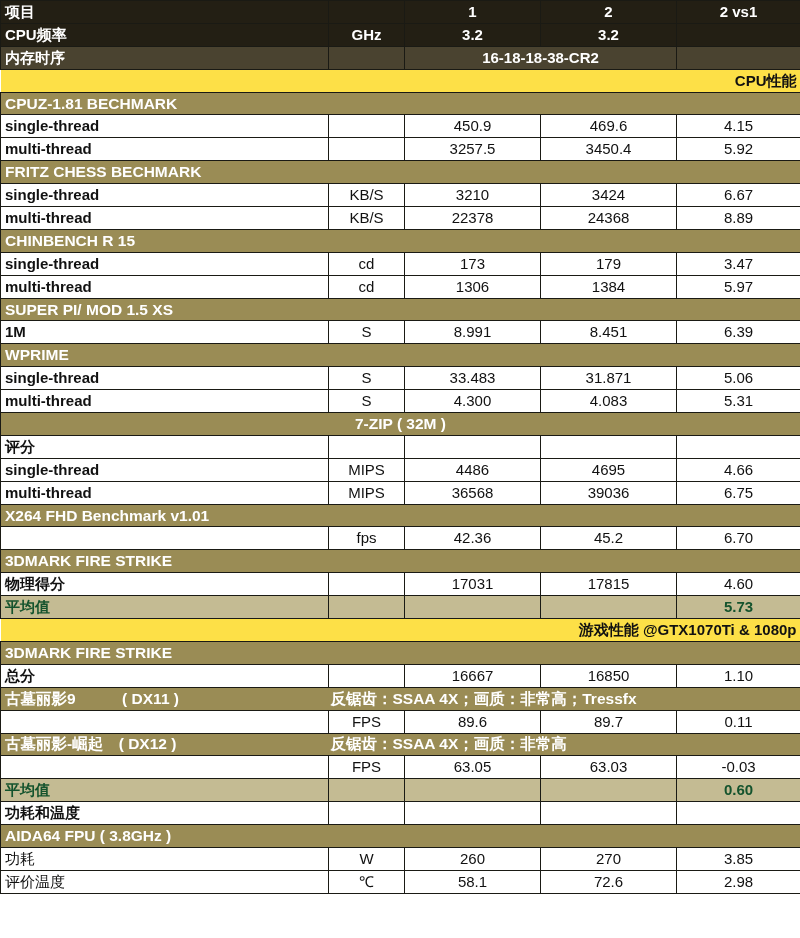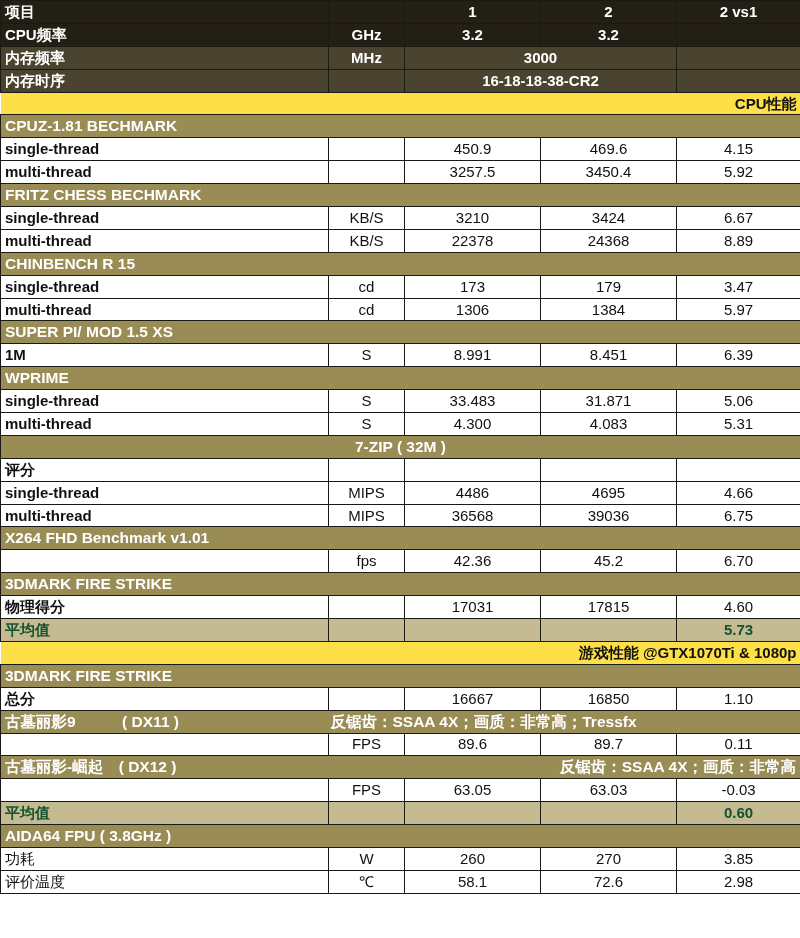--- a/index.html
+++ b/index.html
@@ -38,26 +38,20 @@
   <td>2 vs1</td>
 </tr>
 <tr class="dark">
   <td class="lbl">CPU频率</td>
   <td>GHz</td>
   <td>3.2</td>
   <td>3.2</td>
   <td></td>
 </tr>
 <tr class="olive">
-  <td class="lbl">内存频率</td>
-  <td>MHz</td>
-  <td colspan="2">3000</td>
-  <td></td>
-</tr>
-<tr class="olive">
   <td class="lbl">内存时序</td>
   <td></td>
   <td colspan="2">16-18-18-38-CR2</td>
   <td></td>
 </tr>
 
 <tr class="title">
   <td colspan="5">CPU性能</td>
 </tr>
 
@@ -220,37 +214,44 @@
 <tr class="plain">
   <td class="lbl"></td>
   <td>FPS</td>
   <td>89.6</td>
   <td>89.7</td>
   <td>0.11</td>
 </tr>
 
 <tr class="sec">
   <td class="first" style="text-align:left">古墓丽影-崛起　( DX12 )</td>
-  <td class="last" colspan="4" style="text-align:right;padding-left:2px">反锯齿：SSAA 4X；画质：非常高</td>
+  <td class="last" colspan="4" style="text-align:left;padding-left:2px">反锯齿：SSAA 4X；画质：非常高</td>
 </tr>
 <tr class="plain">
   <td class="lbl"></td>
   <td>FPS</td>
   <td>63.05</td>
   <td>63.03</td>
   <td>-0.03</td>
 </tr>
 <tr class="avg">
   <td class="lbl">平均值</td>
   <td></td>
   <td></td>
   <td></td>
   <td>0.60</td>
 </tr>
 
+<tr class="plain">
+  <td class="lbl">功耗和温度</td>
+  <td></td>
+  <td></td>
+  <td></td>
+  <td></td>
+</tr>
 
 <tr class="sec">
   <td class="first last" colspan="5" style="text-align:left">AIDA64 FPU ( 3.8GHz )</td>
 </tr>
 <tr class="plain">
   <td class="lbl nb">功耗</td>
   <td>W</td>
   <td>260</td>
   <td>270</td>
   <td>3.85</td>

